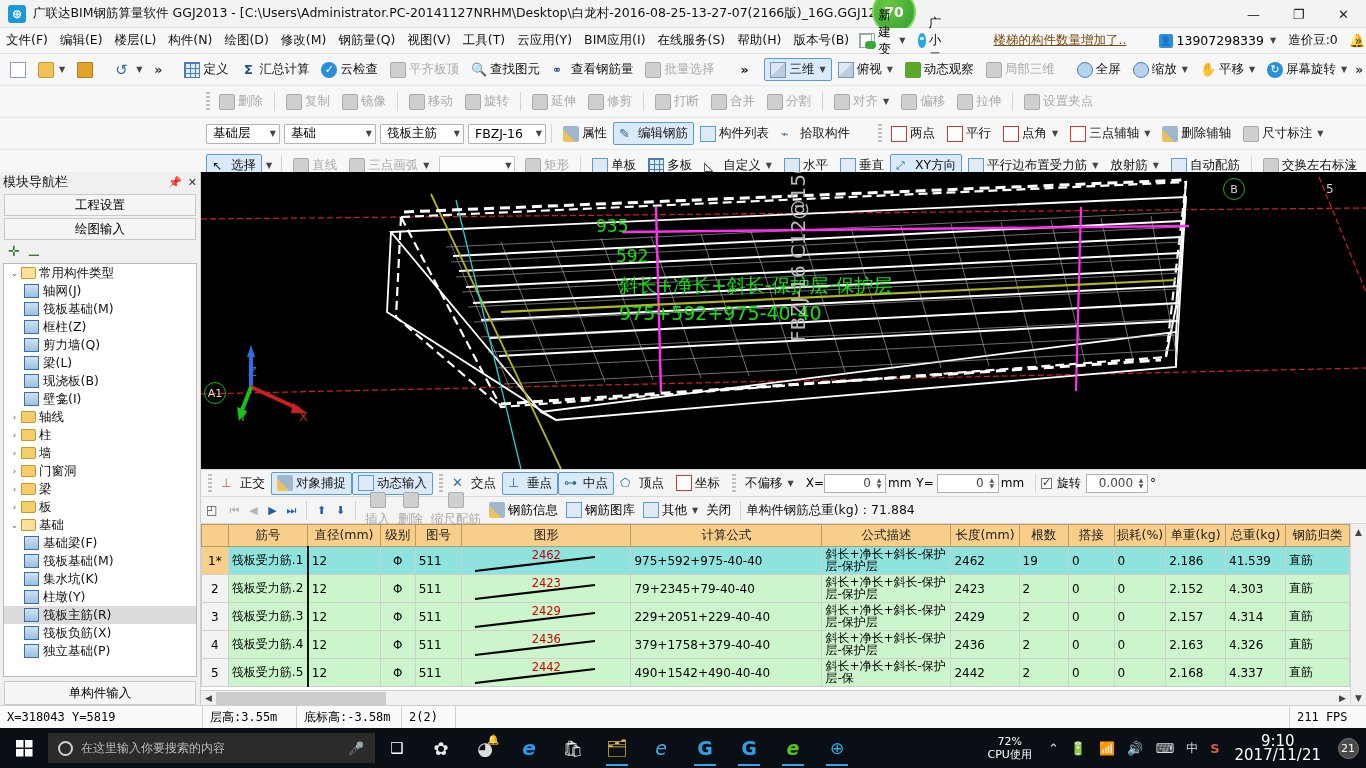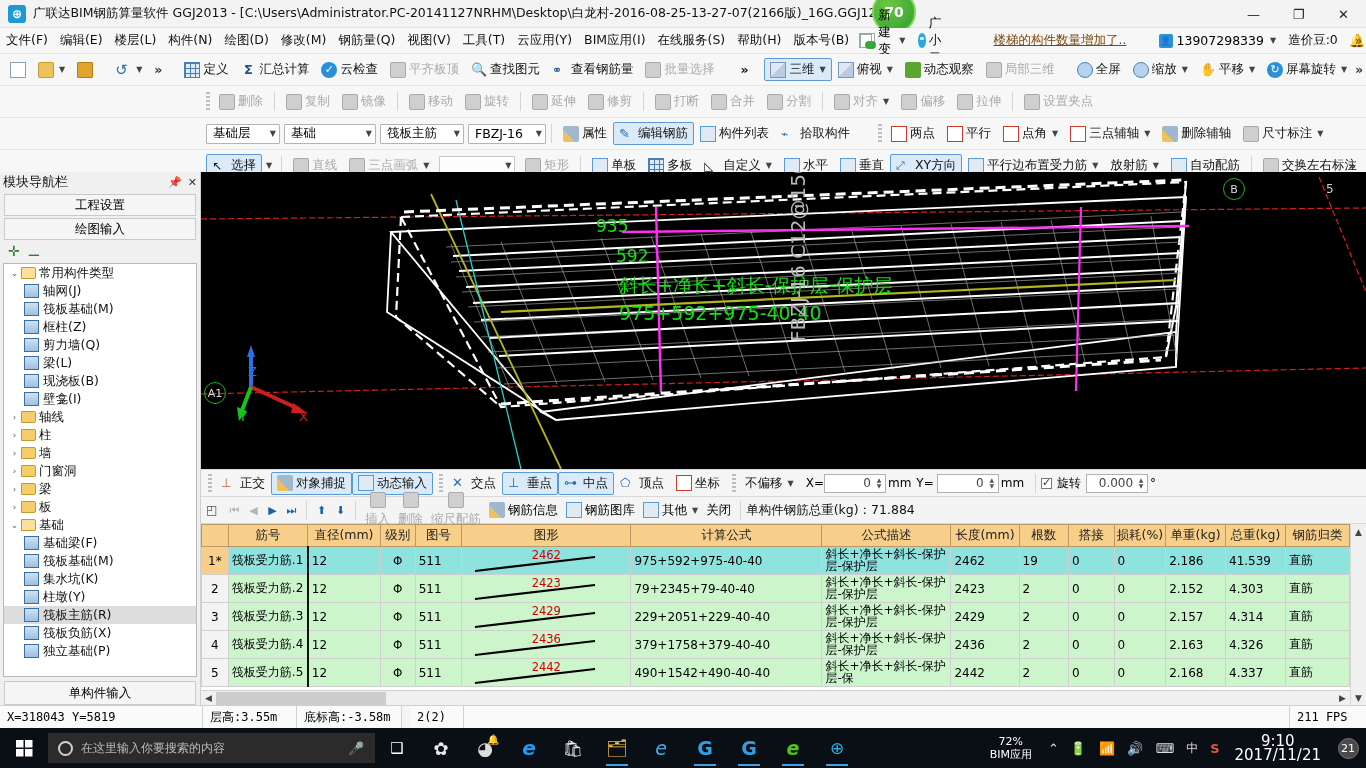--- a/index.html
+++ b/index.html
@@ -1074,21 +1074,21 @@
           <div class="vs-arrow">▼</div>
         </div>
       </div>
     </div>
   </div>
 
   <div class="statusbar">
     <div class="st-cell" style="width:203px;">X=318043 Y=5819</div>
     <div class="st-cell" style="width:94px;">层高:3.55m</div>
     <div class="st-cell" style="width:105px;">底标高:-3.58m</div>
-    <div class="st-cell" style="width:54px;margin-left:8px;">2(2)</div>
+    <div class="st-cell" style="width:54px;">2(2)</div>
     <div class="st-grow"></div>
     <div class="st-cell" style="width:76px;border-right:none;">211 FPS</div>
   </div>
 
   <div class="taskbar">
     <div class="tb-start">
         <span class="winlogo"></span>
       </div>
     <div class="tb-search">
       <span class="circ"></span>
@@ -1131,21 +1131,21 @@
         <span class="run"></span>
       </div>
     <div class="tbicon">
         <span style="color:#2eaae0;font-size:17px;">⊕</span>
         <span class="run"></span>
       </div>
 
     <div class="sysbox">
       <div class="cpu">
         <div>72%</div>
-        <div>BIM应用</div>
+        <div>CPU使用</div>
       </div>
       <span class="sysico">⌃</span>
       <span class="sysico">🔋</span>
       <span class="sysico">📶</span>
       <span class="sysico">🔊</span>
       <span class="sysico">⌨</span>
       <span class="sysico" style="font-size:12px;">中</span>
       <span class="sysico" style="color:#e05a3a;font-weight:bold;">S</span>
       <div class="clock">
         <div>9:10</div>

